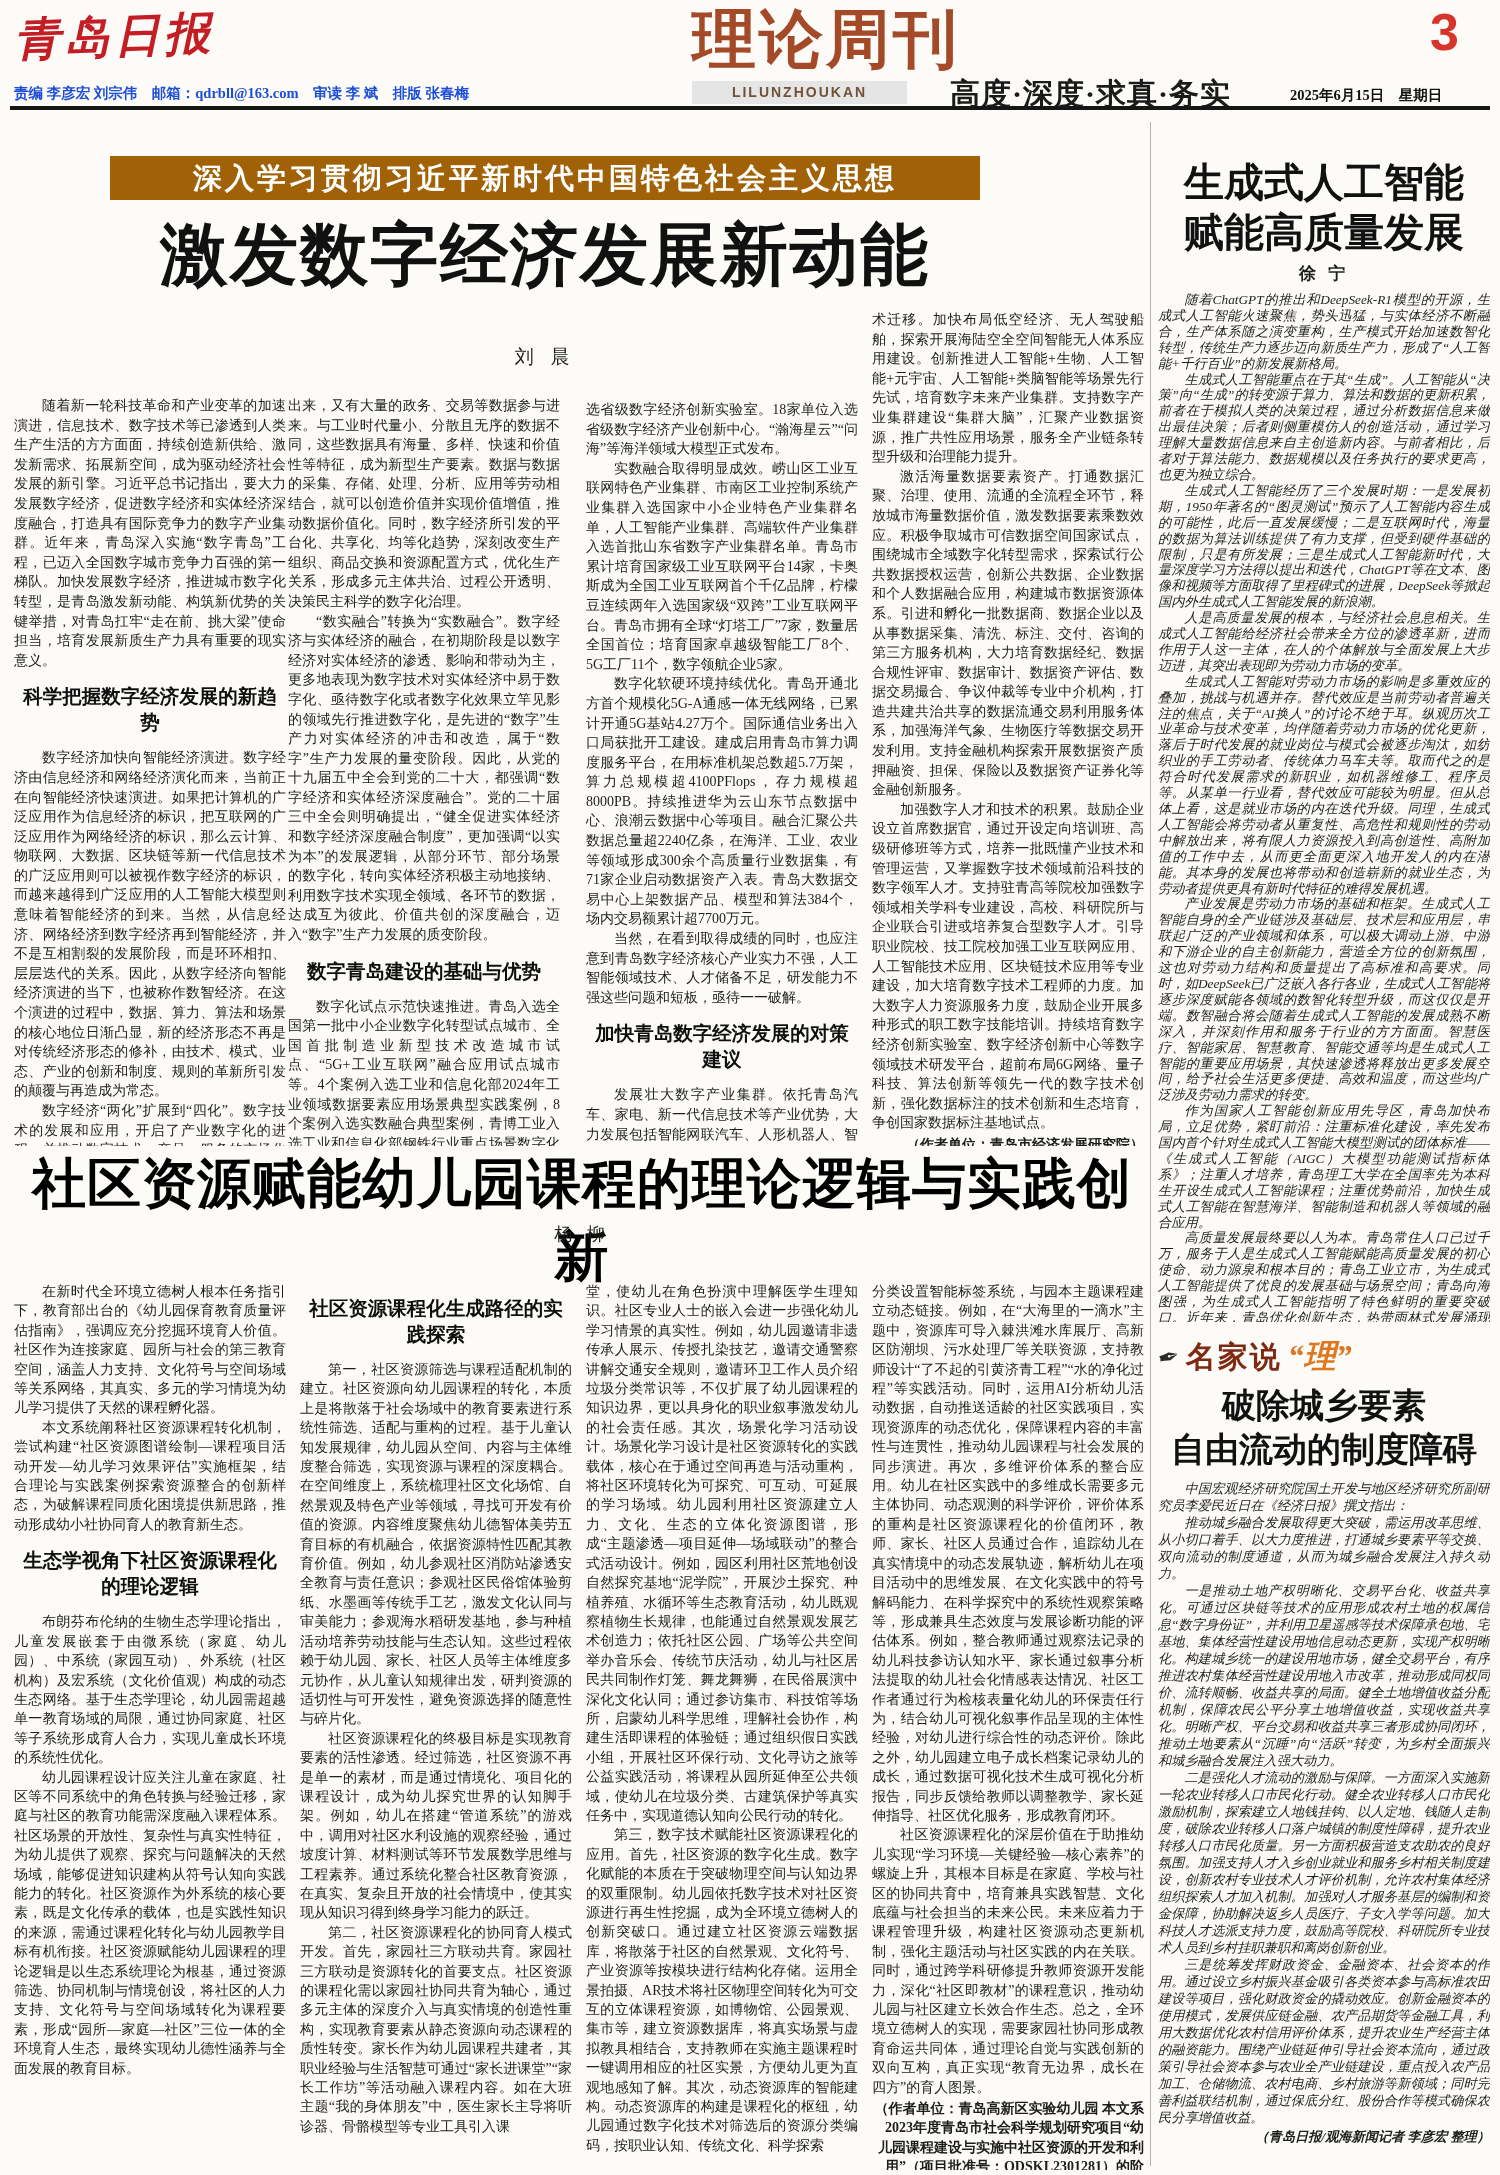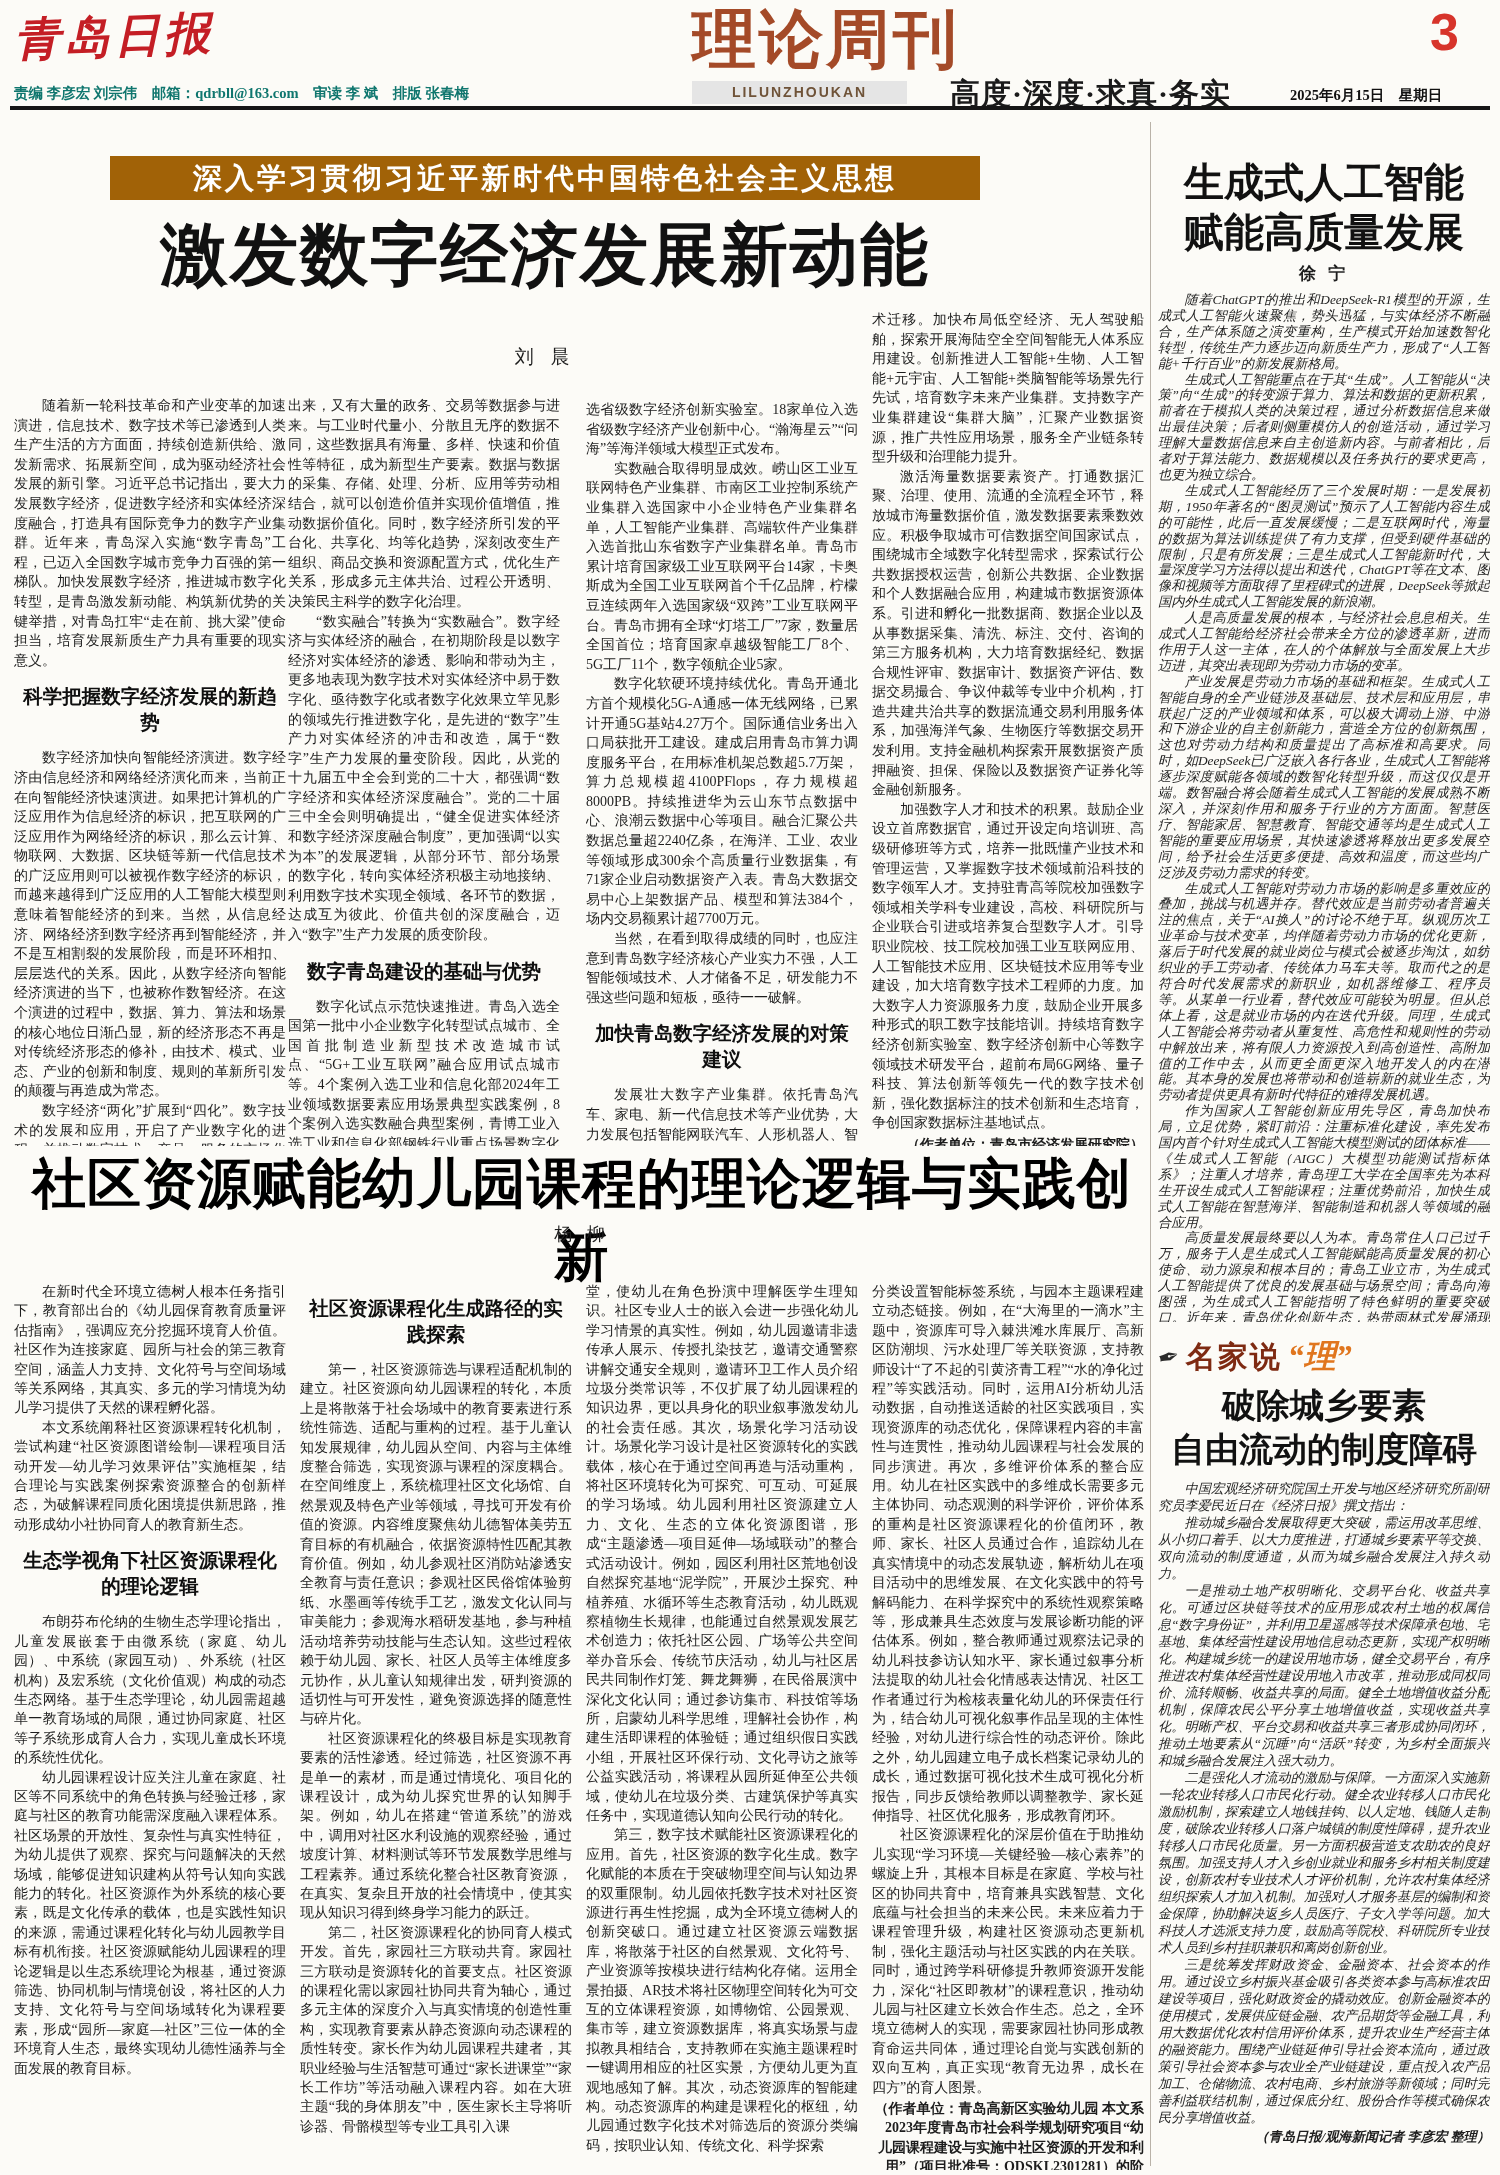--- a/index.html
+++ b/index.html
@@ -1,21 +1,21 @@
 <!DOCTYPE html>
 <html><head>
 <meta charset="utf-8">
 <style>
   html,body{margin:0;padding:0;background:#e8e6e0;}
   .page{position:relative;width:1500px;height:2175px;background:#fcfbf7;margin:0 auto;overflow:hidden;
         font-family:"Liberation Serif","DejaVu Serif",serif;color:#1d1d1d;}
   
   .logo{position:absolute;left:14px;top:6px;font-size:46px;font-weight:bold;font-style:italic;
         color:#c41e25;transform:rotate(-2deg);letter-spacing:4px;}
-  .staff{position:absolute;left:14px;top:84px;font-size:14.5px;font-weight:bold;color:#0f766e;}
+  .staff{position:absolute;left:14px;top:84px;font-size:14.5px;font-weight:bold;color:#1d4ed8;}
   .edition-title{position:absolute;left:692px;top:-4px;font-size:64px;font-weight:900;color:#a44a28;letter-spacing:3px;}
   .edition-pinyin{position:absolute;left:692px;top:81px;width:215px;height:23px;background:#e5e5e5;color:#6f5338;
         font-size:14px;font-weight:bold;text-align:center;line-height:23px;letter-spacing:2px;
         font-family:"Liberation Sans","DejaVu Sans",sans-serif;}
   .slogan{position:absolute;left:950px;top:74px;font-size:30px;font-weight:bold;color:#1a1a1a;letter-spacing:1px;}
   .date-line{position:absolute;left:1290px;top:86px;font-size:14.5px;font-weight:bold;color:#111;}
   .page-number{position:absolute;left:1430px;top:2px;font-size:52px;font-weight:bold;color:#d7342b;
         font-family:"Liberation Sans","DejaVu Sans",sans-serif;}
   .masthead-rule{position:absolute;left:10px;top:106px;width:1480px;height:4px;background:#161616;}
   .v-divider{position:absolute;left:1150px;top:122px;width:1px;height:2044px;background:#b9b2a8;}
@@ -133,22 +133,22 @@
   <div class="rt-title">
     <span>生成式人工智能</span><br>
     <span>赋能高质量发展</span>
   </div>
   <div class="rt-byline">徐 宁</div>
   <div class="rt-body">
       <p class="para">随着ChatGPT的推出和DeepSeek-R1模型的开源，生成式人工智能火速聚焦，势头迅猛，与实体经济不断融合，生产体系随之演变重构，生产模式开始加速数智化转型，传统生产力逐步迈向新质生产力，形成了“人工智能+千行百业”的新发展新格局。</p>
       <p class="para">生成式人工智能重点在于其“生成”。人工智能从“决策”向“生成”的转变源于算力、算法和数据的更新积累，前者在于模拟人类的决策过程，通过分析数据信息来做出最佳决策；后者则侧重模仿人的创造活动，通过学习理解大量数据信息来自主创造新内容。与前者相比，后者对于算法能力、数据规模以及任务执行的要求更高，也更为独立综合。</p>
       <p class="para">生成式人工智能经历了三个发展时期：一是发展初期，1950年著名的“图灵测试”预示了人工智能内容生成的可能性，此后一直发展缓慢；二是互联网时代，海量的数据为算法训练提供了有力支撑，但受到硬件基础的限制，只是有所发展；三是生成式人工智能新时代，大量深度学习方法得以提出和迭代，ChatGPT等在文本、图像和视频等方面取得了里程碑式的进展，DeepSeek等掀起国内外生成式人工智能发展的新浪潮。</p>
       <p class="para">人是高质量发展的根本，与经济社会息息相关。生成式人工智能给经济社会带来全方位的渗透革新，进而作用于人这一主体，在人的个体解放与全面发展上大步迈进，其突出表现即为劳动力市场的变革。</p>
+      <p class="para">生成式人工智能对劳动力市场的影响是多重效应的叠加，挑战与机遇并存。替代效应是当前劳动者普遍关注的焦点，关于“AI换人”的讨论不绝于耳。纵观历次工业革命与技术变革，均伴随着劳动力市场的优化更新，落后于时代发展的就业岗位与模式会被逐步淘汰，如纺织业的手工劳动者、传统体力马车夫等。取而代之的是符合时代发展需求的新职业，如机器维修工、程序员等。从某单一行业看，替代效应可能较为明显。但从总体上看，这是就业市场的内在迭代升级。同理，生成式人工智能会将劳动者从重复性、高危性和规则性的劳动中解放出来，将有限人力资源投入到高创造性、高附加值的工作中去，从而更全面更深入地开发人的内在潜能。其本身的发展也将带动和创造崭新的就业生态，为劳动者提供更具有新时代特征的难得发展机遇。</p>
       <p class="para">产业发展是劳动力市场的基础和框架。生成式人工智能自身的全产业链涉及基础层、技术层和应用层，串联起广泛的产业领域和体系，可以极大调动上游、中游和下游企业的自主创新能力，营造全方位的创新氛围，这也对劳动力结构和质量提出了高标准和高要求。同时，如DeepSeek已广泛嵌入各行各业，生成式人工智能将逐步深度赋能各领域的数智化转型升级，而这仅仅是开端。数智融合将会随着生成式人工智能的发展成熟不断深入，并深刻作用和服务于行业的方方面面。智慧医疗、智能家居、智慧教育、智能交通等均是生成式人工智能的重要应用场景，其快速渗透将释放出更多发展空间，给予社会生活更多便捷、高效和温度，而这些均广泛涉及劳动力需求的转变。</p>
-      <p class="para">生成式人工智能对劳动力市场的影响是多重效应的叠加，挑战与机遇并存。替代效应是当前劳动者普遍关注的焦点，关于“AI换人”的讨论不绝于耳。纵观历次工业革命与技术变革，均伴随着劳动力市场的优化更新，落后于时代发展的就业岗位与模式会被逐步淘汰，如纺织业的手工劳动者、传统体力马车夫等。取而代之的是符合时代发展需求的新职业，如机器维修工、程序员等。从某单一行业看，替代效应可能较为明显。但从总体上看，这是就业市场的内在迭代升级。同理，生成式人工智能会将劳动者从重复性、高危性和规则性的劳动中解放出来，将有限人力资源投入到高创造性、高附加值的工作中去，从而更全面更深入地开发人的内在潜能。其本身的发展也将带动和创造崭新的就业生态，为劳动者提供更具有新时代特征的难得发展机遇。</p>
       <p class="para">作为国家人工智能创新应用先导区，青岛加快布局，立足优势，紧盯前沿：注重标准化建设，率先发布国内首个针对生成式人工智能大模型测试的团体标准——《生成式人工智能（AIGC）大模型功能测试指标体系》；注重人才培养，青岛理工大学在全国率先为本科生开设生成式人工智能课程；注重优势前沿，加快生成式人工智能在智慧海洋、智能制造和机器人等领域的融合应用。</p>
       <p class="para">高质量发展最终要以人为本。青岛常住人口已过千万，服务于人是生成式人工智能赋能高质量发展的初心使命、动力源泉和根本目的；青岛工业立市，为生成式人工智能提供了优良的发展基础与场景空间；青岛向海图强，为生成式人工智能指明了特色鲜明的重要突破口。近年来，青岛优化创新生态，热带雨林式发展涌现新动能，数智更迭加速，生成式人工智能必将为青岛现代化国际大都市建设和高质量发展跃升开启新篇章。</p>
     </div>
 
   <div class="badge">
     <span class="pen-icon">✒</span>
     <span class="badge-label">名家说</span>
     <span class="badge-word">“理”</span>
   </div>
   <div class="cf-title">

